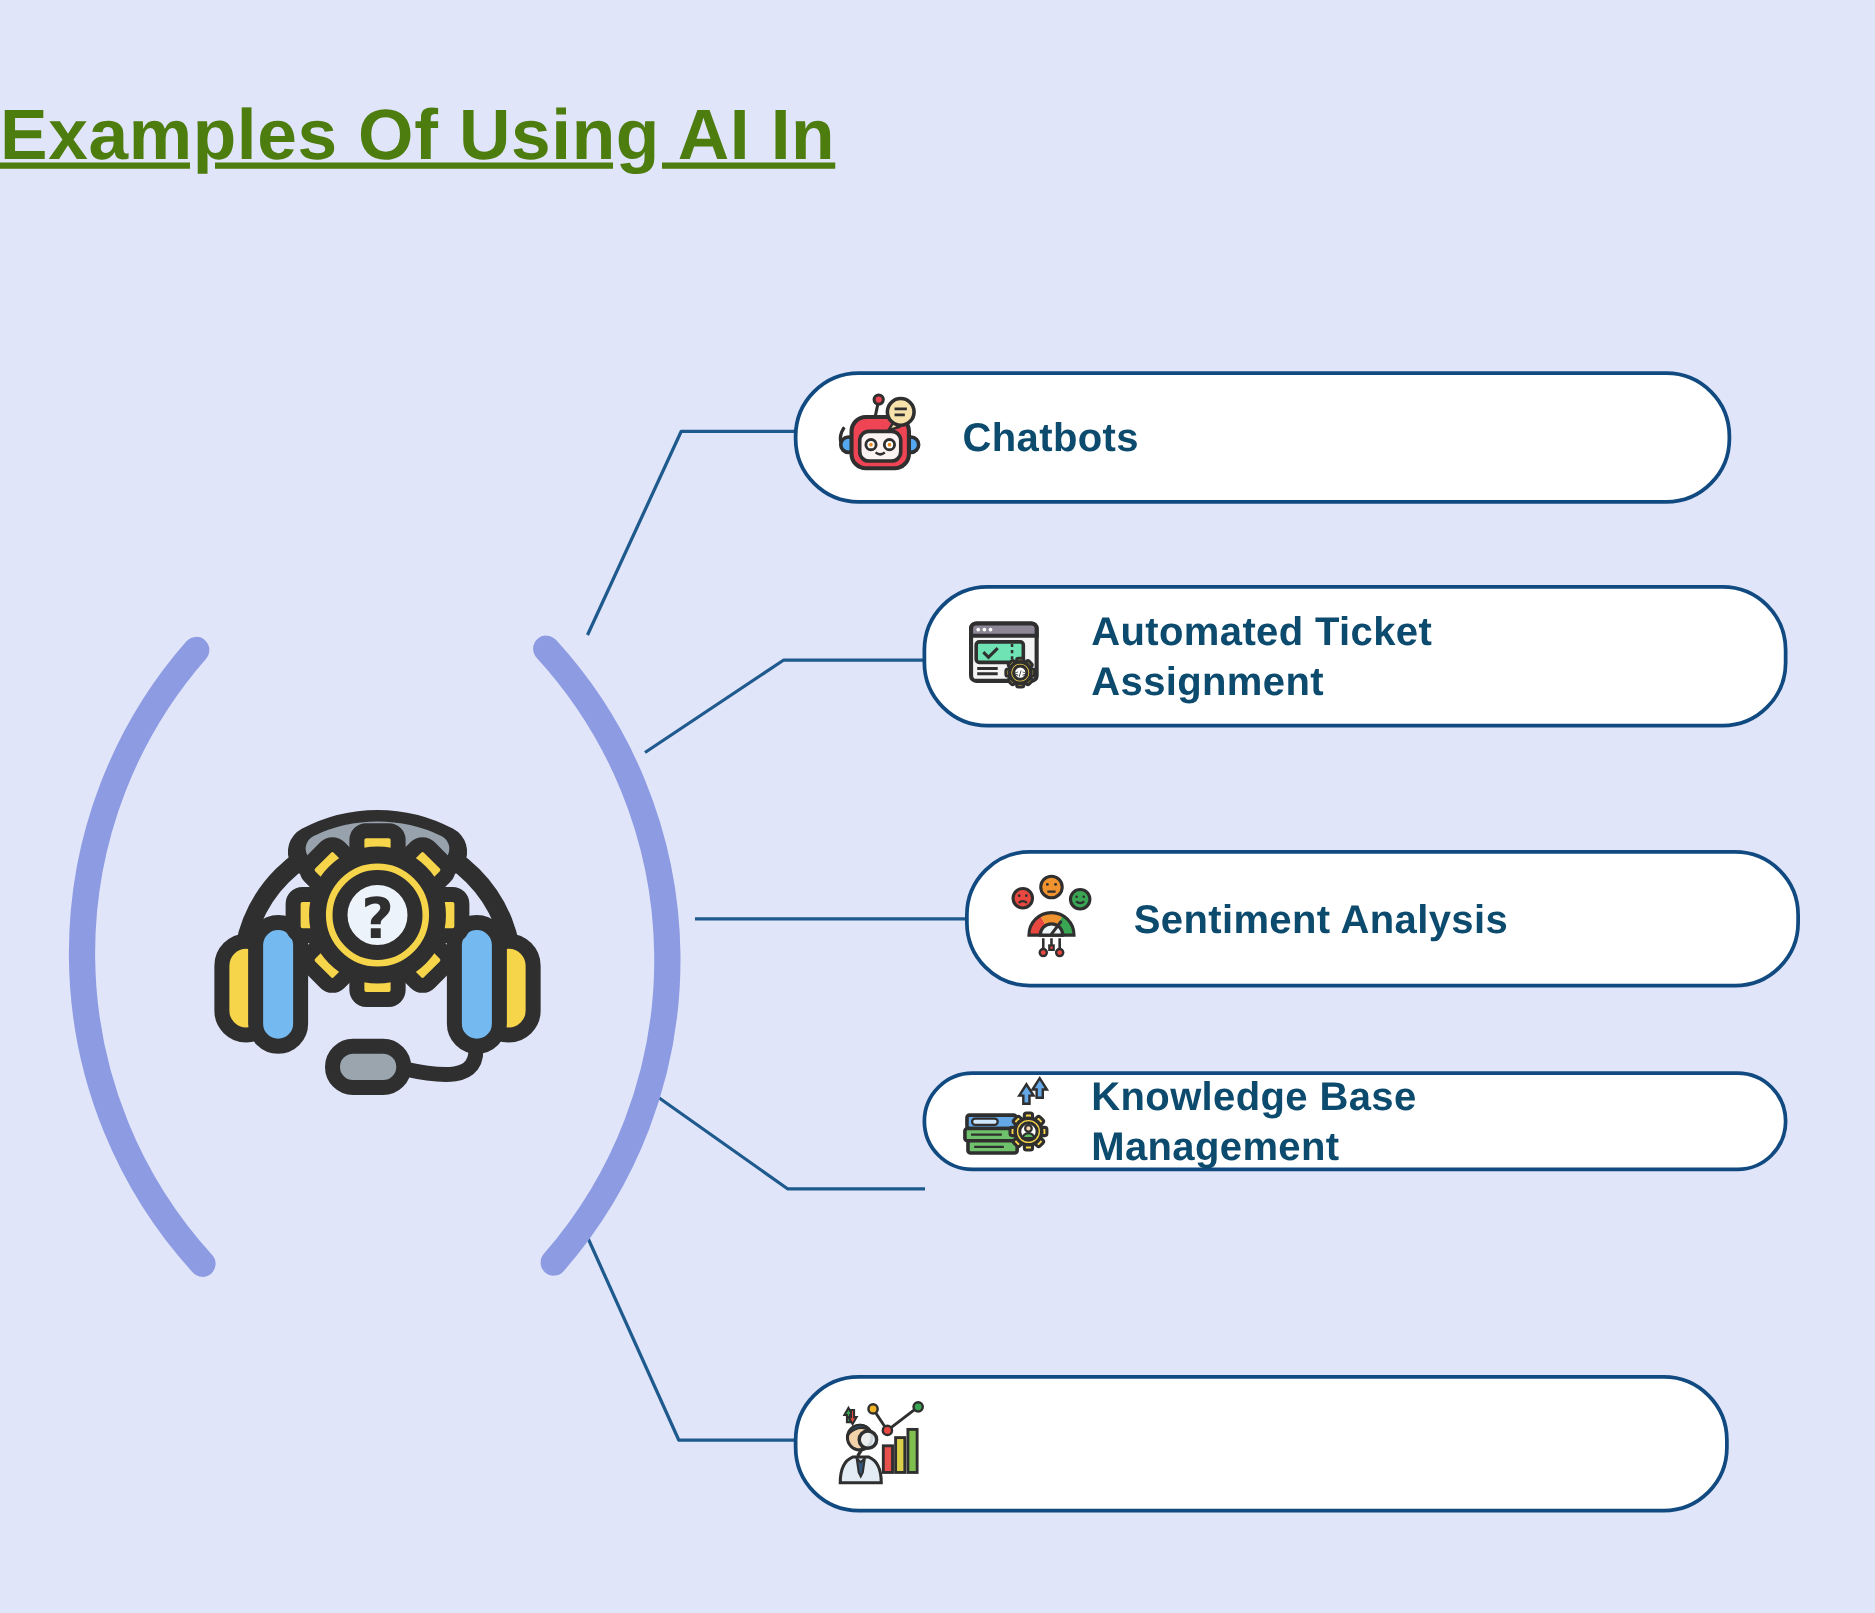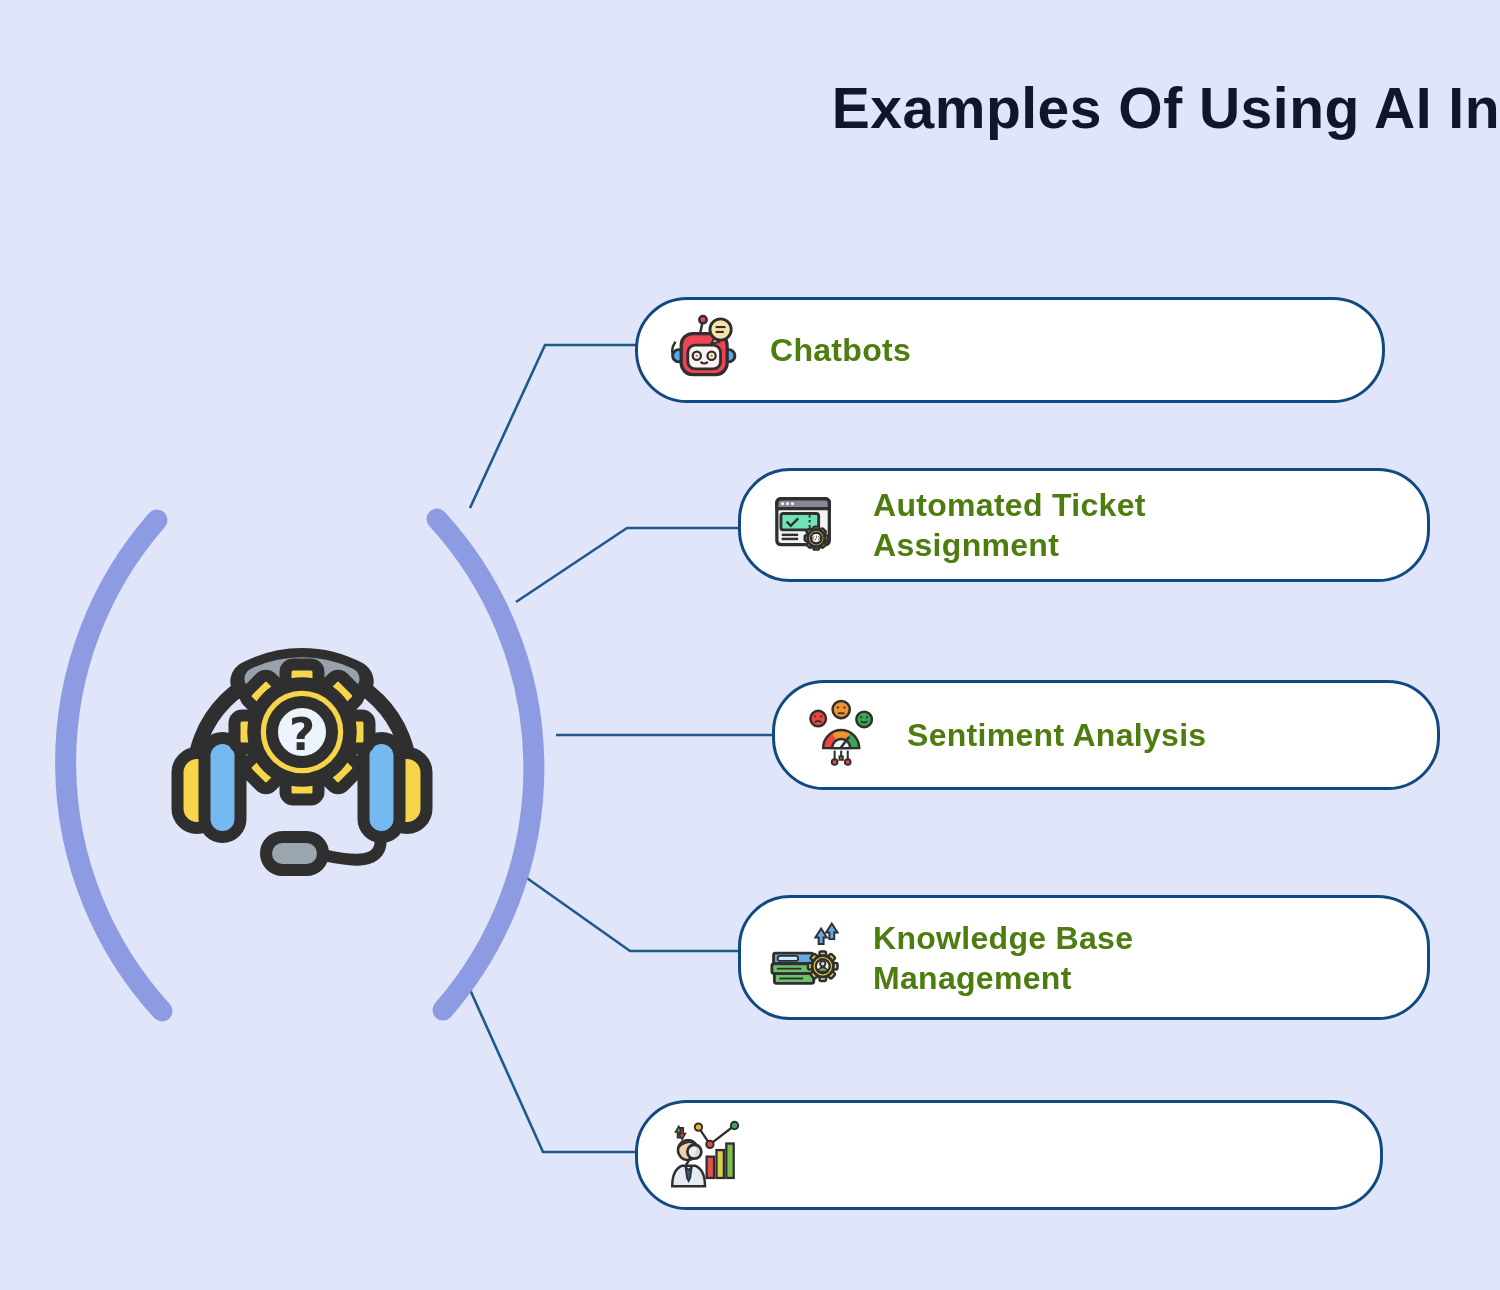--- a/index.html
+++ b/index.html
@@ -3,39 +3,39 @@
 <meta charset="utf-8">
 <style>
   html,body { margin:0; padding:0; background:#e1e5f9; }
   .canvas {
     position:relative; width:1500px; height:1290px;
     background:#e1e5f9; overflow:hidden;
     font-family:"Liberation Sans", sans-serif;
   }
   .title {
     position:absolute; top:74px; left:0; width:100%;
-    text-align:right; color:#0f172a;
-    font-weight:bold; font-size:57px; line-height:68px; letter-spacing:0.5px;
+    text-align:left; color:#4d7c0f;
+    font-weight:bold; font-size:57px; line-height:68px; letter-spacing:0.5px;text-decoration:underline;
   }
   svg.wires { position:absolute; left:0; top:0; pointer-events:none; }
   .center-icon { position:absolute; left:152px; top:588px; width:300px; height:300px; }
   .card {
     position:absolute; background:#ffffff;
     border:3px solid #114a80; border-radius:52px;
     display:flex; align-items:center; gap:24px;
     padding:0 30px 0 26px; box-sizing:border-box;
   }
   .card .label {
-    color:#4d7c0f; font-size:32px; font-weight:bold;
+    color:#0c4a6e; font-size:32px; font-weight:bold;
     line-height:40px; letter-spacing:0.3px;
   }
   .c1 { left:635px; top:297px;  width:750px; height:106px; }
   .c2 { left:738px; top:468px;  width:692px; height:114px; }
   .c3 { left:772px; top:680px;  width:668px; height:110px; }
-  .c4 { left:738px; top:895px;  width:692px; height:125px; }
+  .c4 { left:738px; top:857px;  width:692px; height:80px; }
   .c5 { left:635px; top:1100px; width:748px; height:110px; }
   .c1 .label,.c3 .label,.c5 .label { white-space:nowrap; }
   .c2 .label,.c4 .label { max-width:360px; }
   .icon82 { width:82px; height:82px; flex:0 0 82px; }
 </style>
 </head>
 <body>
 
 <div class="canvas">
 

